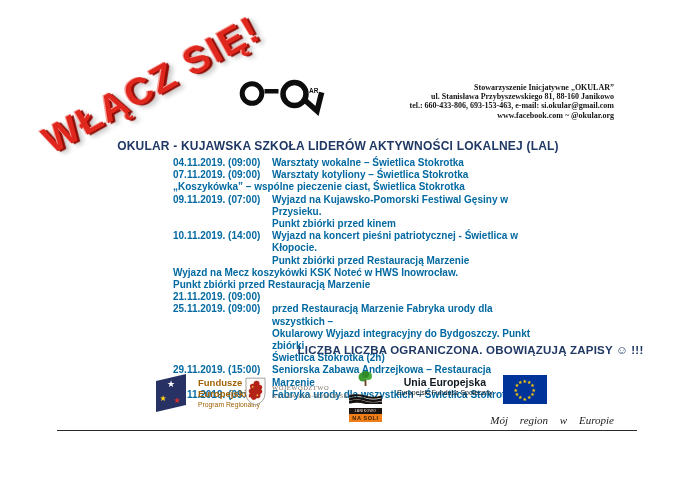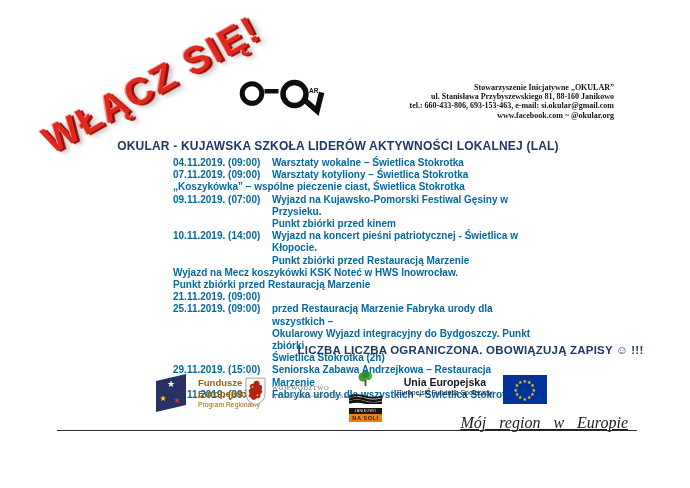--- a/index.html
+++ b/index.html
@@ -59,23 +59,23 @@
   .unia-text{text-align:center;color:#101820;margin-right:10px;margin-top:2px;}
   .unia-title{font-size:10.5px;font-weight:bold;line-height:11px;}
   .unia-sub{font-size:7px;margin-top:1px;}
   .euflag{position:relative;width:44px;height:29px;background:#003399;}
   .eustar{
     position:absolute;color:#FFCC00;font-size:5px;line-height:5px;
     transform:translate(-50%,-50%);font-family:"DejaVu Sans",sans-serif;
   }
   
   .motto{
-    position:absolute;right:62px;top:414px;
-    font-family:"Liberation Serif",serif;font-style:italic;font-size:16px;
-    color:#1b1b1b;word-spacing:9px;white-space:nowrap;text-decoration:underline;
+    position:absolute;right:76px;top:414px;
+    font-family:"Liberation Serif",serif;font-style:italic;font-size:11px;
+    color:#1b1b1b;word-spacing:9px;white-space:nowrap;
   }
   .footline{position:absolute;left:57px;top:430px;width:580px;height:1px;background:#2a2a2a;}
 </style>
 </head>
 <body>
 
 <div class="page">
 
   <div class="banner">WŁĄCZ SIĘ!</div>
 

